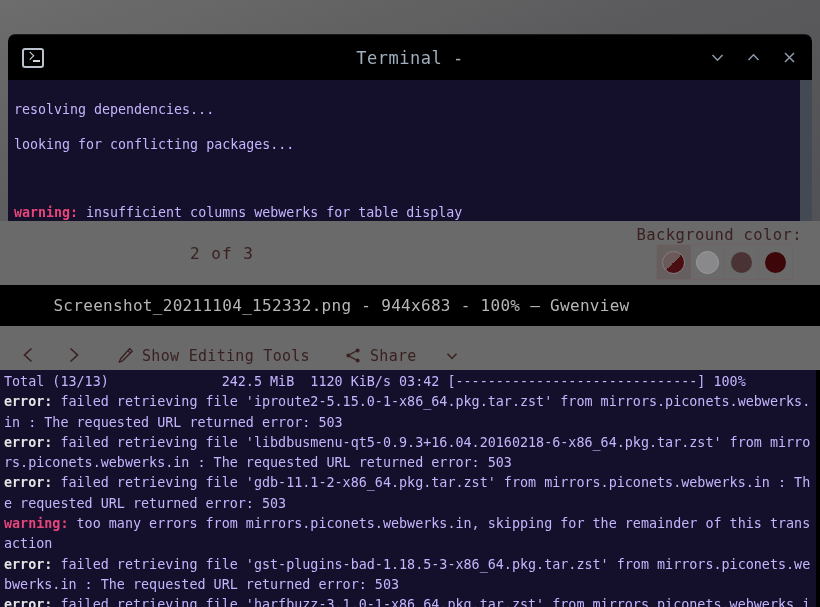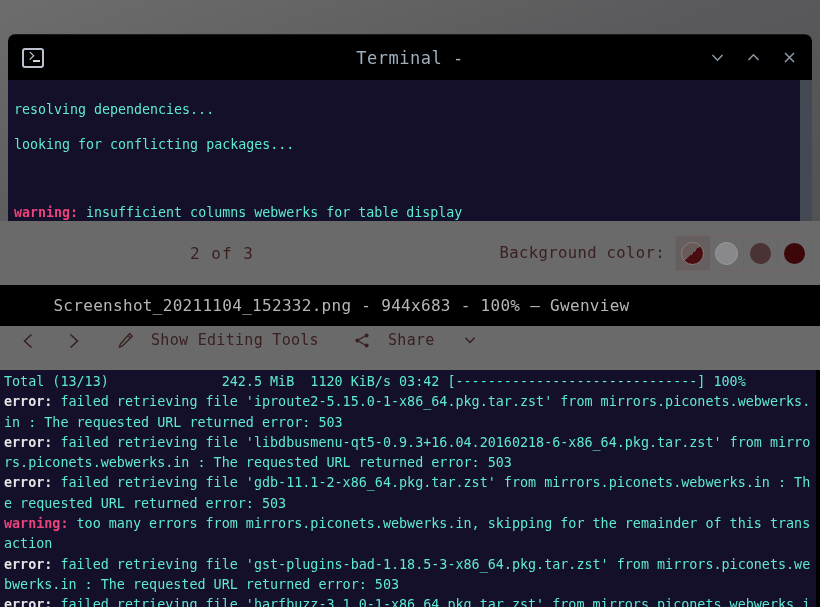--- a/index.html
+++ b/index.html
@@ -124,21 +124,21 @@
     background: #434a54;
   }
   .term-lines {
     padding: 4px 0 0 6px;
     font-family: "DejaVu Sans Mono", monospace;
     font-size: 13.3px;
     line-height: 17.2px;
     color: #d6d8e0;
     white-space: pre;
   }
-  .c-white   { color: #5eead4; }
+  .c-white   { color: #c4b5fd; }
   .c-warn    { color: #e8457a; font-weight: bold; }
 
   
   .image-bottombar {
     position: absolute;
     left: 0;
     bottom: 0;
     width: 820px;
     height: 64px;
     background: #6a6a6a;
@@ -151,20 +151,21 @@
     font-family: "DejaVu Sans Mono", monospace;
     font-size: 16px;
     color: #3a2020;
     letter-spacing: 1px;
   }
   .bgcolor-group {
     position: absolute;
     right: 8px;
     display: flex;
     align-items: center;
+    flex-direction: column;
   }
   .bgcolor-label {
     font-family: "DejaVu Sans Mono", monospace;
     font-size: 15.5px;
     color: #3a2020;
     margin-right: 10px;
     letter-spacing: 0.4px;
   }
   .swatch-row {
     display: flex;
@@ -216,25 +217,24 @@
     width: 820px; height: 44px;
     background: #6a6a6a;
     display: flex;
     align-items: center;
     padding-left: 12px;
     box-sizing: border-box;
   }
   .tb-btn {
     height: 34px;
     display: flex;
-    align-items: flex-start;
+    align-items: flex-end;
     justify-content: center;
     color: #3a2020;
     padding: 0 8px;
-    gap: 9px;
   }
   .tb-nav { width: 34px; padding: 0; }
   .tb-label {
     font-family: "DejaVu Sans Mono", monospace;
     font-size: 15px;
     color: #3a2020;
     letter-spacing: 0.3px;
     margin-left: 7px;
   }
   .tb-gap { width: 18px; }

